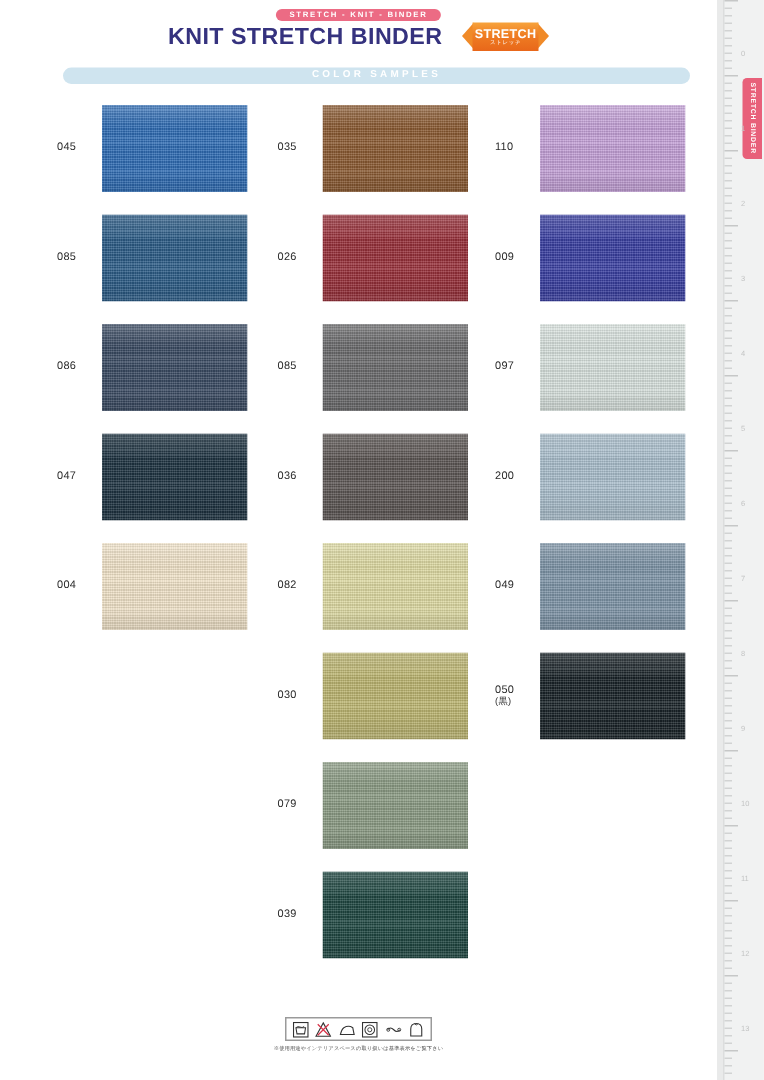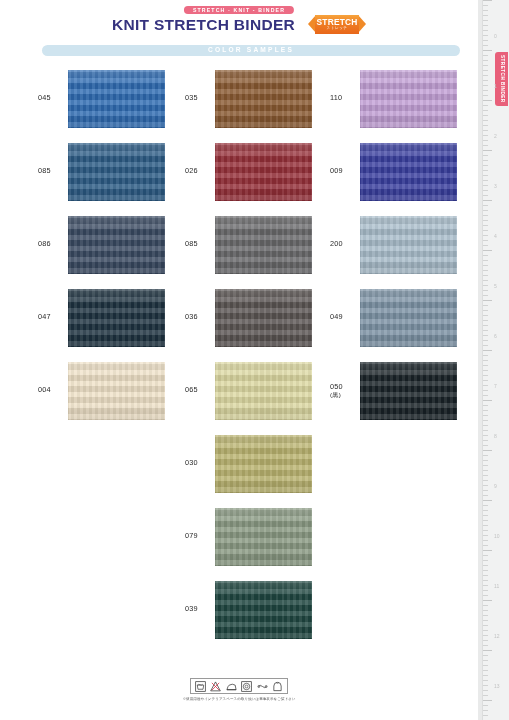--- a/index.html
+++ b/index.html
@@ -293,21 +293,21 @@
         </div>
         <div class="cell">
           <div class="code">036</div>
           <div class="swatch">
             <div class="fill" style="background: rgb(92, 86, 84);"></div>
             <div class="weave"></div>
             <div class="sheen"></div>
           </div>
         </div>
         <div class="cell">
-          <div class="code">065</div>
+          <div class="code">082</div>
           <div class="swatch">
             <div class="fill" style="background: rgb(221, 217, 162);"></div>
             <div class="weave"></div>
             <div class="sheen"></div>
           </div>
         </div>
         <div class="cell">
           <div class="code">030</div>
           <div class="swatch">
             <div class="fill" style="background: rgb(187, 180, 112);"></div>
@@ -338,20 +338,28 @@
           <div class="swatch">
             <div class="fill" style="background: rgb(195, 160, 214);"></div>
             <div class="weave"></div>
             <div class="sheen"></div>
           </div>
         </div>
         <div class="cell">
           <div class="code">009</div>
           <div class="swatch">
             <div class="fill" style="background: rgb(58, 63, 160);"></div>
+            <div class="weave"></div>
+            <div class="sheen"></div>
+          </div>
+        </div>
+        <div class="cell">
+          <div class="code">097</div>
+          <div class="swatch">
+            <div class="fill" style="background: rgb(215, 224, 220);"></div>
             <div class="weave"></div>
             <div class="sheen"></div>
           </div>
         </div>
         <div class="cell">
           <div class="code">200</div>
           <div class="swatch">
             <div class="fill" style="background: rgb(169, 189, 203);"></div>
             <div class="weave"></div>
             <div class="sheen"></div>

